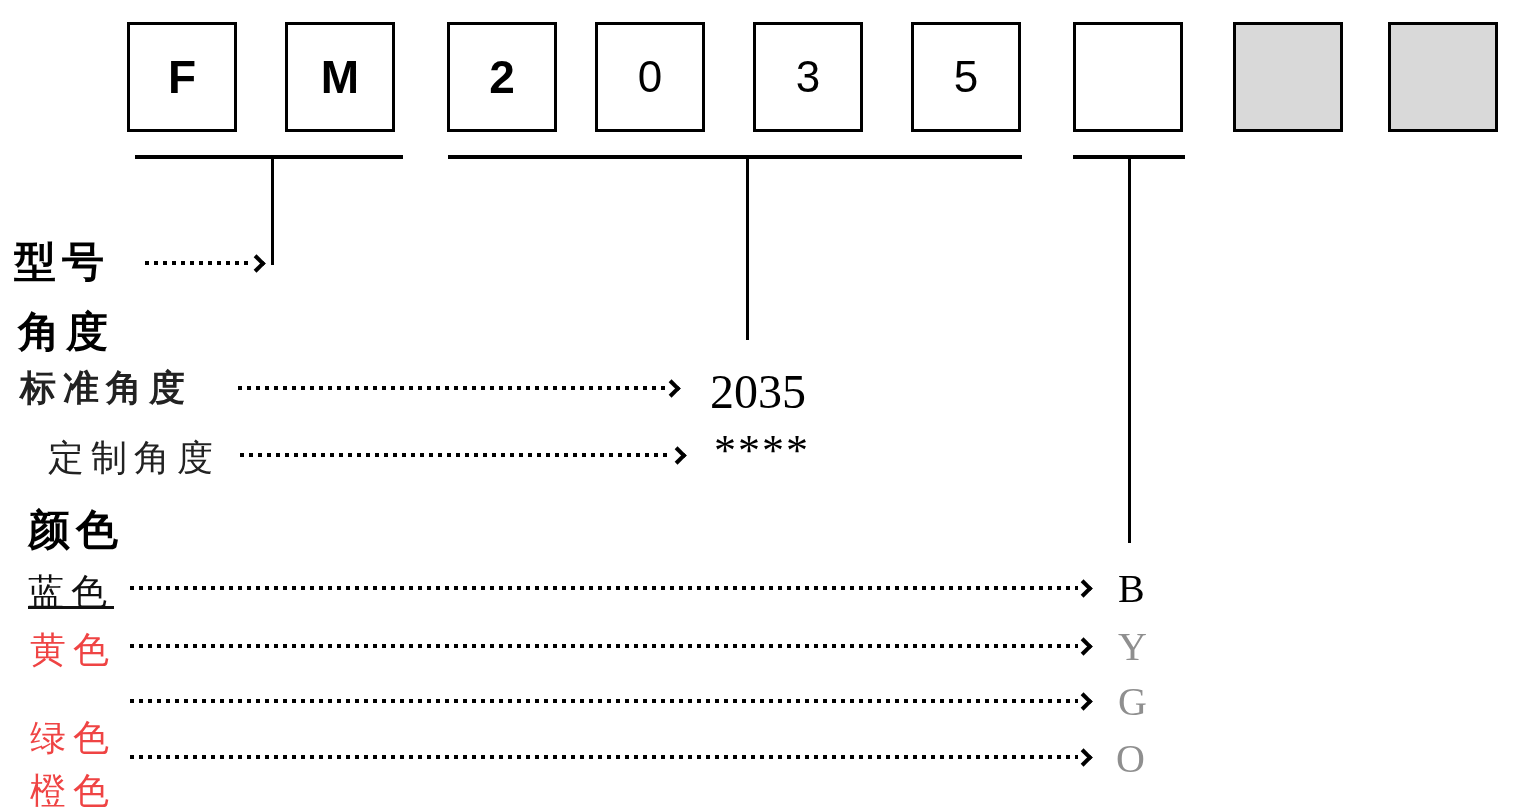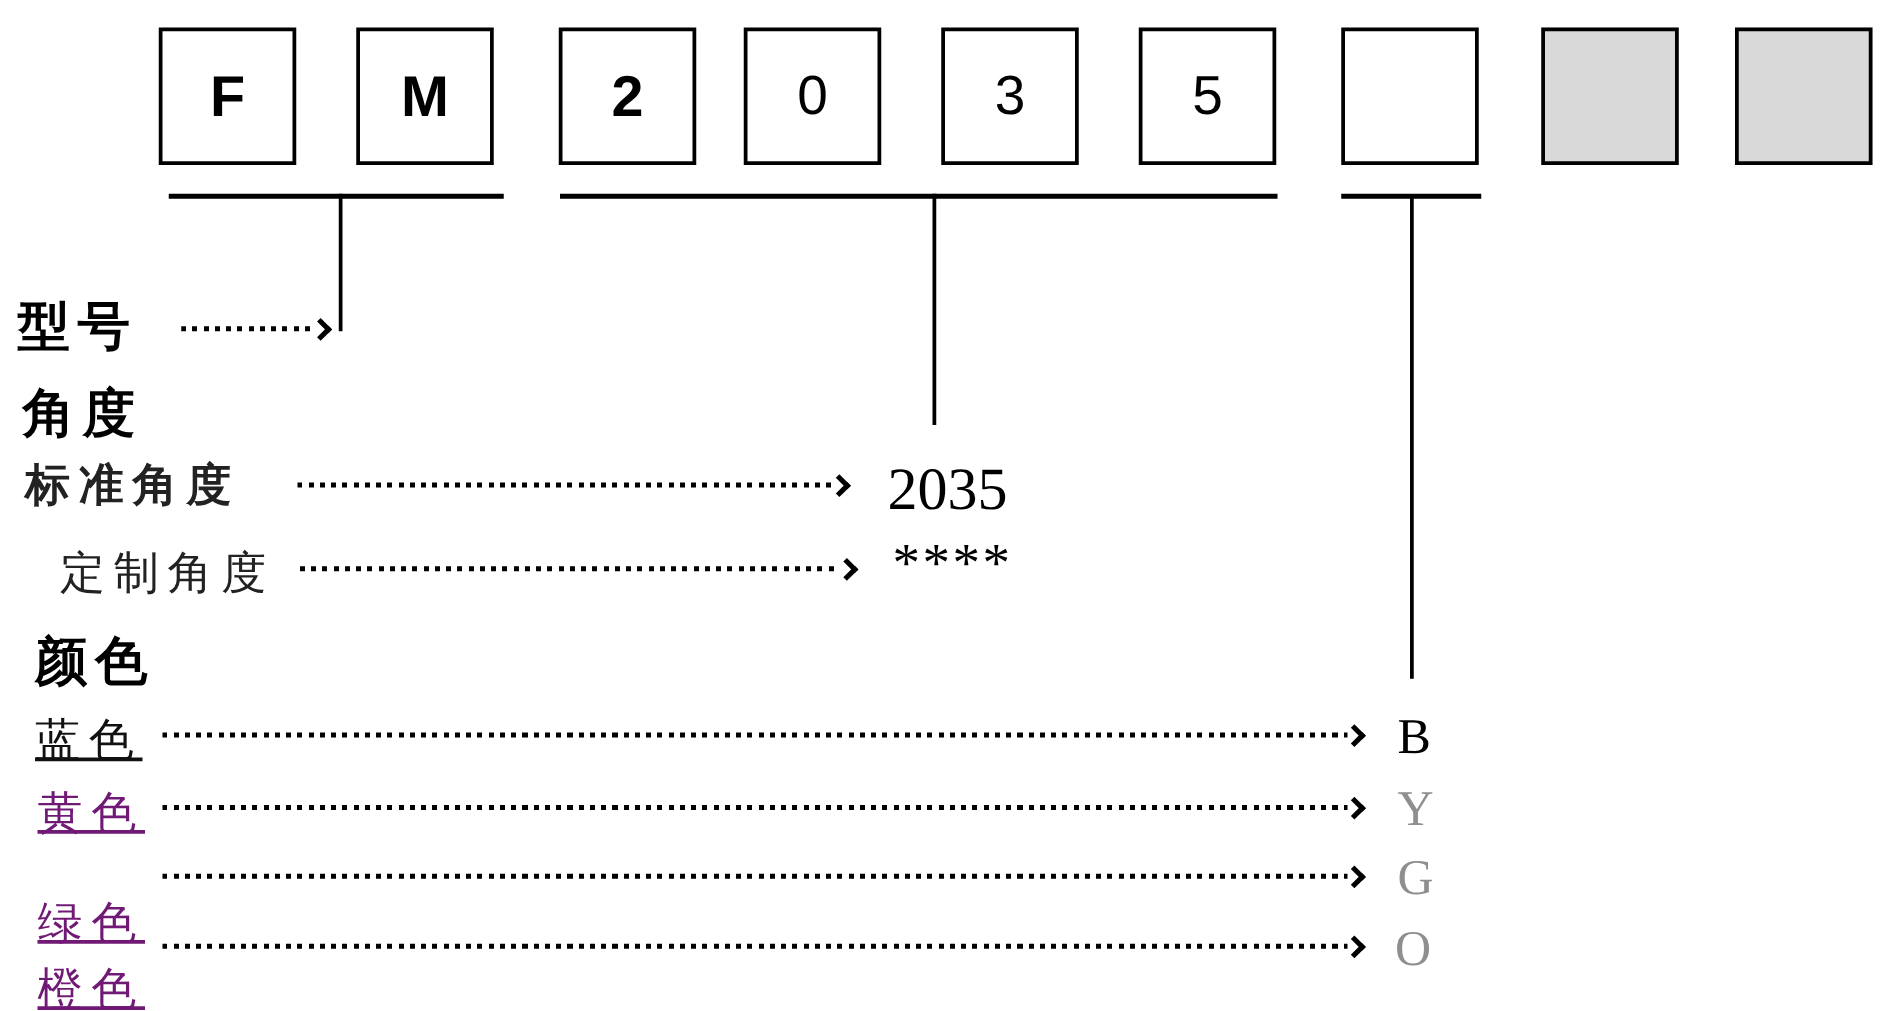--- a/index.html
+++ b/index.html
@@ -55,21 +55,21 @@
 
   
   .lbl {
     position: absolute;
     color: #000000;
     white-space: nowrap;
     line-height: 1.15;
   }
   .heading   { font-size: 42px; letter-spacing: 6px; font-weight: 600; }
   .sublabel  { font-size: 36px; letter-spacing: 7px; color: #222222; }
-  .muted     { color: #701a75; text-decoration: underline; }
+  .muted     { color: #ef4444; }
   .value     { font-size: 48px; }
   .code-letter { font-size: 40px; }
   .code-muted  { color: #8f8f8f; }
 </style>
 </head>
 <body>
 
 <div class="canvas">
 
   <div class="box bold" style="left:127px">F</div>

